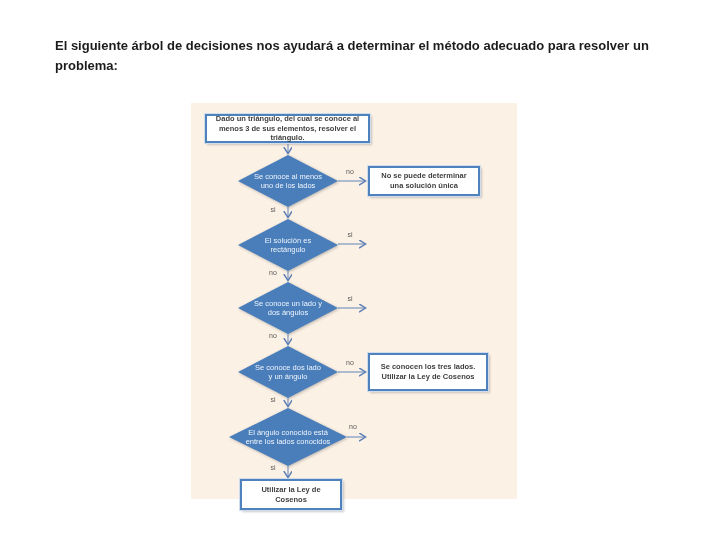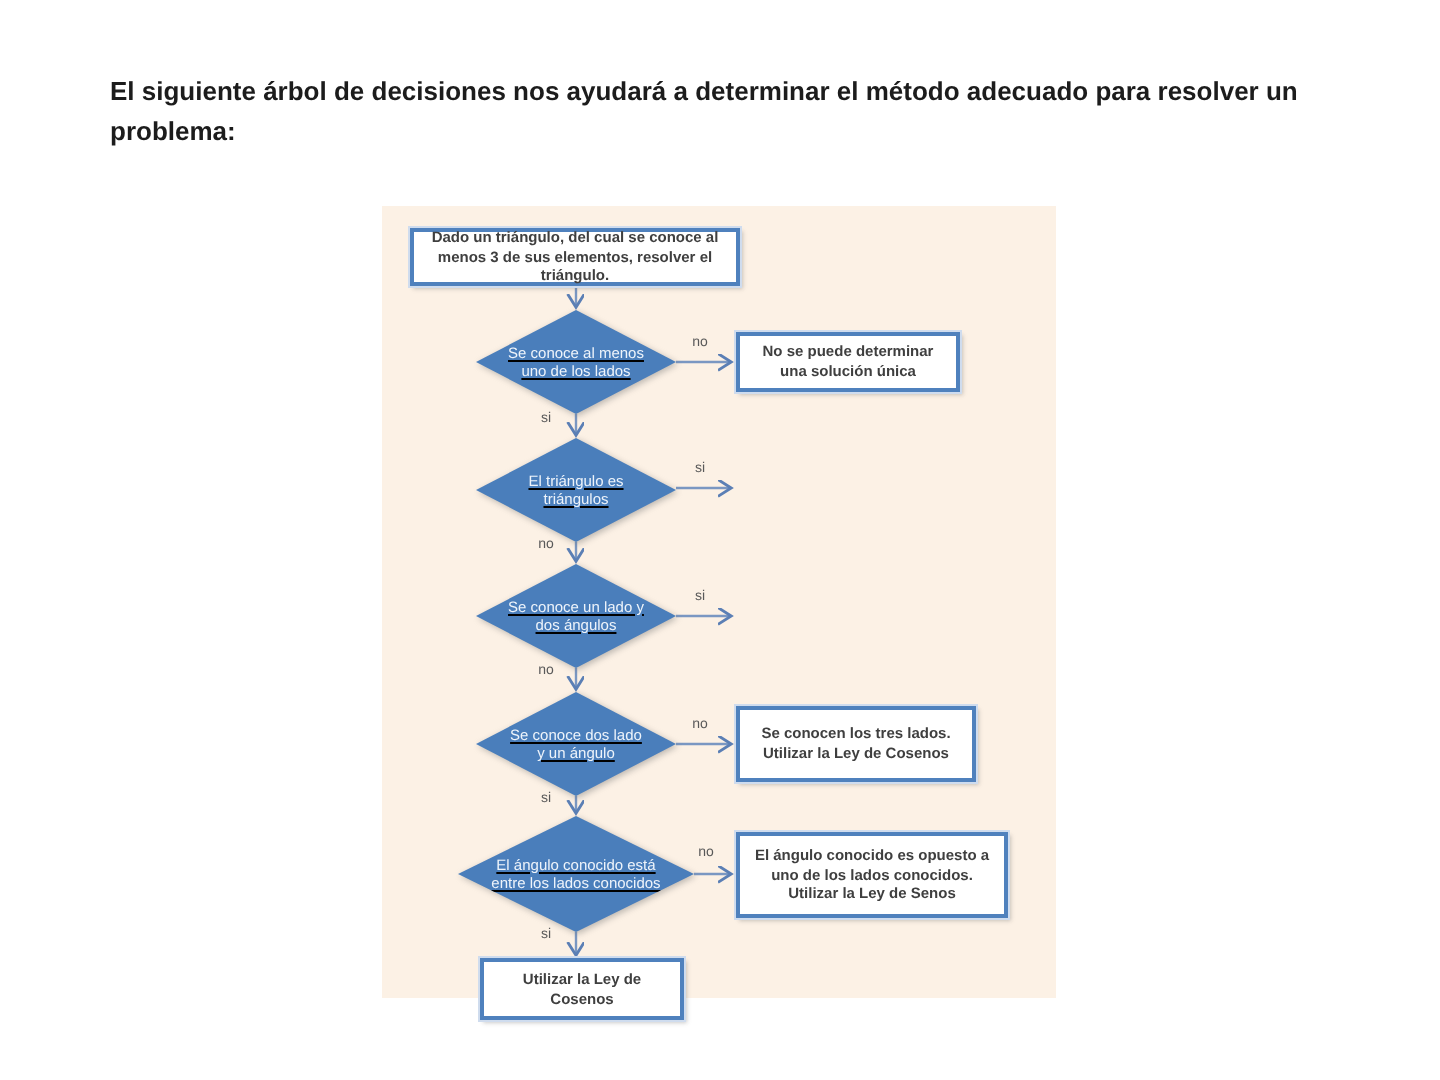--- a/index.html
+++ b/index.html
@@ -1,27 +1,27 @@
 <!DOCTYPE html>
 <html><head>
 <meta charset="utf-8">
 <style>
   html,body{margin:0;padding:0;background:#fff;}
   .page{position:relative;width:720px;height:540px;background:#ffffff;overflow:hidden;
         font-family:"Liberation Sans", sans-serif;}
   .title{position:absolute;top:36px;left:50%;transform:translateX(-50%);width:610px;
          text-align:left;font-size:13px;font-weight:bold;color:#1c1c1c;line-height:1.5;}
-  .panel{position:absolute;left:191px;top:103px;width:326px;height:396px;background:#fcf1e5;padding-left:11px;}
+  .panel{position:absolute;left:191px;top:103px;width:326px;height:396px;background:#fcf1e5;}
   .connectors{position:absolute;left:0;top:0;z-index:1;}
   .node{position:absolute;display:flex;align-items:center;justify-content:center;
         text-align:center;box-sizing:border-box;z-index:2;}
   .rect{background:#ffffff;border:2px solid #4f81bd;outline:1px solid #cfdcee;
         box-shadow:1.5px 1.5px 2px rgba(110,110,110,.35);
         font-size:7.5px;font-weight:bold;color:#3f3f3f;line-height:1.3;padding:1px 5px;}
-  .dwrap{position:absolute;z-index:2;filter:drop-shadow(1.5px 1.5px 1.5px rgba(110,110,110,.45));text-decoration:underline;}
+  .dwrap{position:absolute;z-index:2;filter:drop-shadow(1.5px 1.5px 1.5px rgba(110,110,110,.45));}
   .diamond{width:100%;height:100%;clip-path:polygon(50% 0,100% 50%,50% 100%,0 50%);
         background:#4a7ebb;display:flex;align-items:center;justify-content:center;
         text-align:center;font-size:7.5px;color:#eef4fb;line-height:1.25;
         padding:0 16px;box-sizing:border-box;}
   .lbl{position:absolute;width:16px;text-align:center;font-size:7px;color:#595959;z-index:3;}
 </style>
 </head>
 <body>
 
 <div class="page">
@@ -54,41 +54,40 @@
     <div class="node rect" style="left:14px;top:11px;width:165px;height:29px">Dado un triángulo, del cual se conoce al menos 3 de sus elementos, resolver el triángulo.</div>
 
     <div class="dwrap" style="left:47px;top:52px;width:100px;height:52px">
       <div class="diamond">Se conoce al menos uno de los lados</div>
     </div>
     <div class="node rect" style="left:177px;top:63px;width:112px;height:30px">No se puede determinar una solución única</div>
     <div class="lbl" style="left:151px;top:65px">no</div>
     <div class="lbl" style="left:74px;top:103px">si</div>
 
     <div class="dwrap" style="left:47px;top:116px;width:100px;height:52px">
-      <div class="diamond">El triángulo es triángulos</div>
+      <div class="diamond">El solución es rectángulo</div>
     </div>
     <div class="lbl" style="left:151px;top:128px">si</div>
     <div class="lbl" style="left:74px;top:166px">no</div>
 
     <div class="dwrap" style="left:47px;top:179px;width:100px;height:52px">
       <div class="diamond">Se conoce un lado y dos ángulos</div>
     </div>
     <div class="lbl" style="left:151px;top:192px">si</div>
     <div class="lbl" style="left:74px;top:229px">no</div>
 
     <div class="dwrap" style="left:47px;top:243px;width:100px;height:52px">
       <div class="diamond">Se conoce dos lado y un ángulo</div>
     </div>
     <div class="node rect" style="left:177px;top:250px;width:120px;height:38px">Se conocen los tres lados. Utilizar la Ley de Cosenos</div>
     <div class="lbl" style="left:151px;top:256px">no</div>
     <div class="lbl" style="left:74px;top:293px">si</div>
 
     <div class="dwrap" style="left:38px;top:305px;width:118px;height:58px">
       <div class="diamond">El ángulo conocido está entre los lados conocidos</div>
     </div>
-    <div class="node rect" style="left:177px;top:313px;width:136px;height:43px">El ángulo conocido es opuesto a uno de los lados conocidos. Utilizar la Ley de Senos</div>
     <div class="lbl" style="left:154px;top:320px">no</div>
     <div class="lbl" style="left:74px;top:361px">si</div>
 
     <div class="node rect" style="left:49px;top:376px;width:102px;height:31px">Utilizar la Ley de Cosenos</div>
 
   </div>
 </div>
 
 </body></html>

